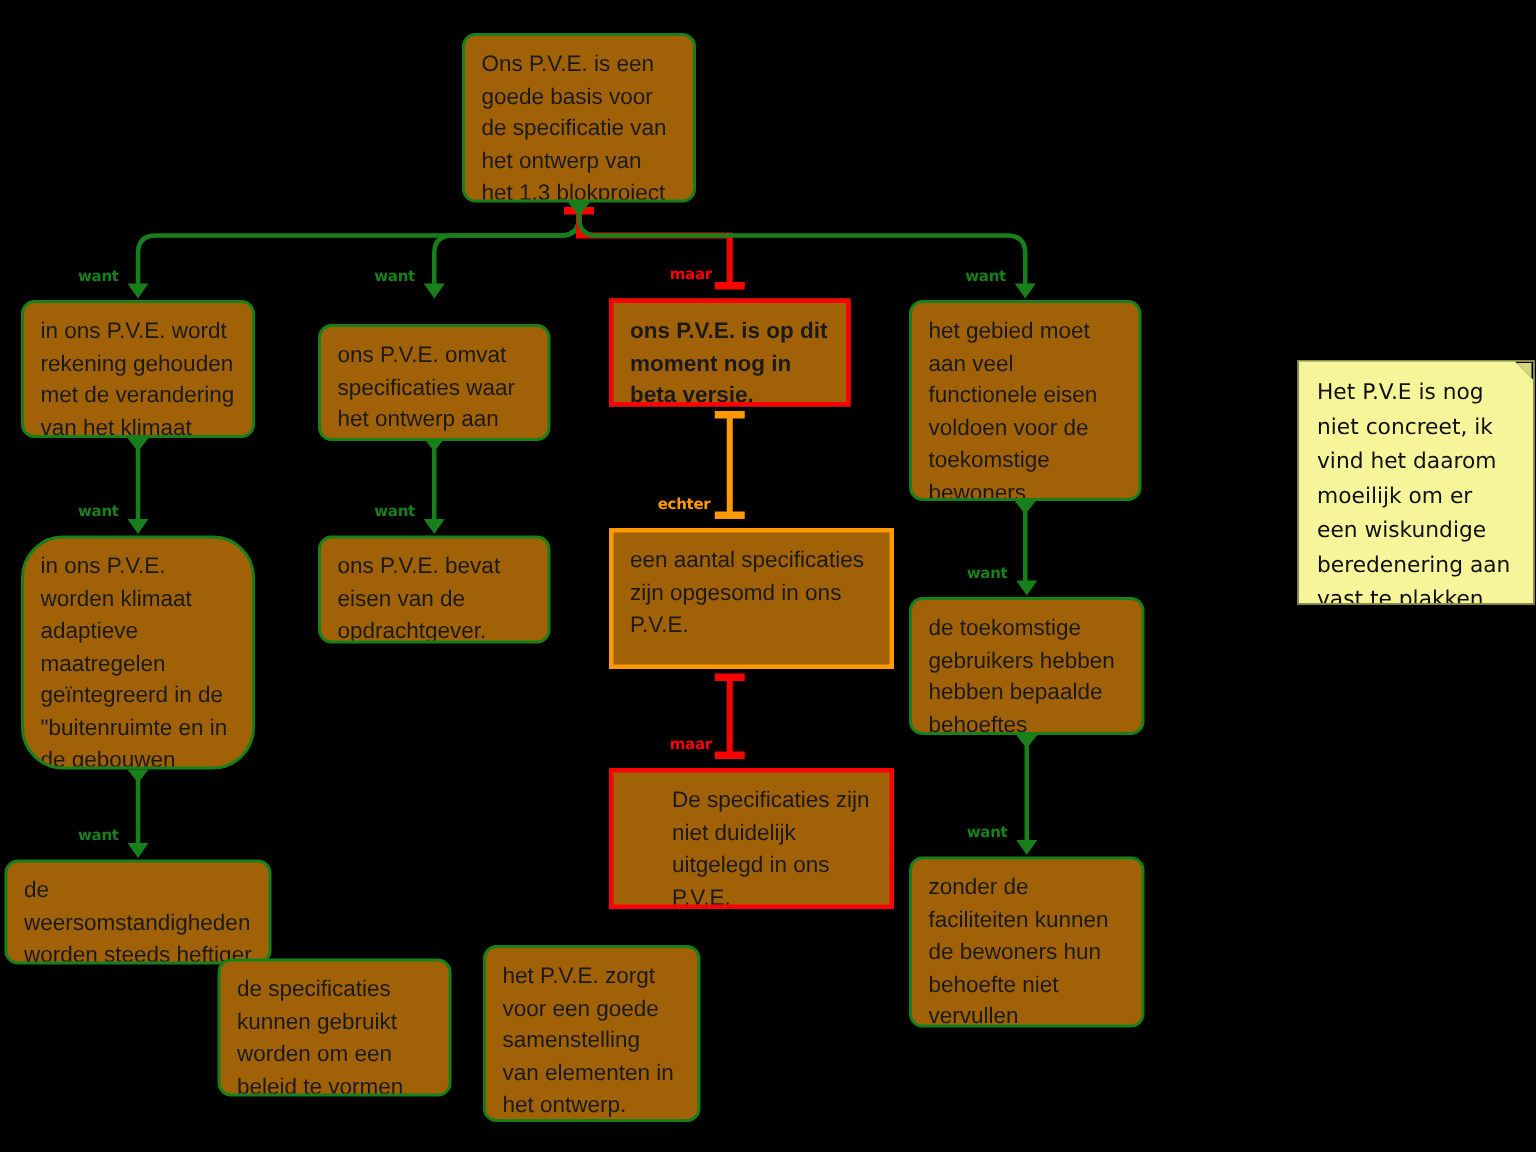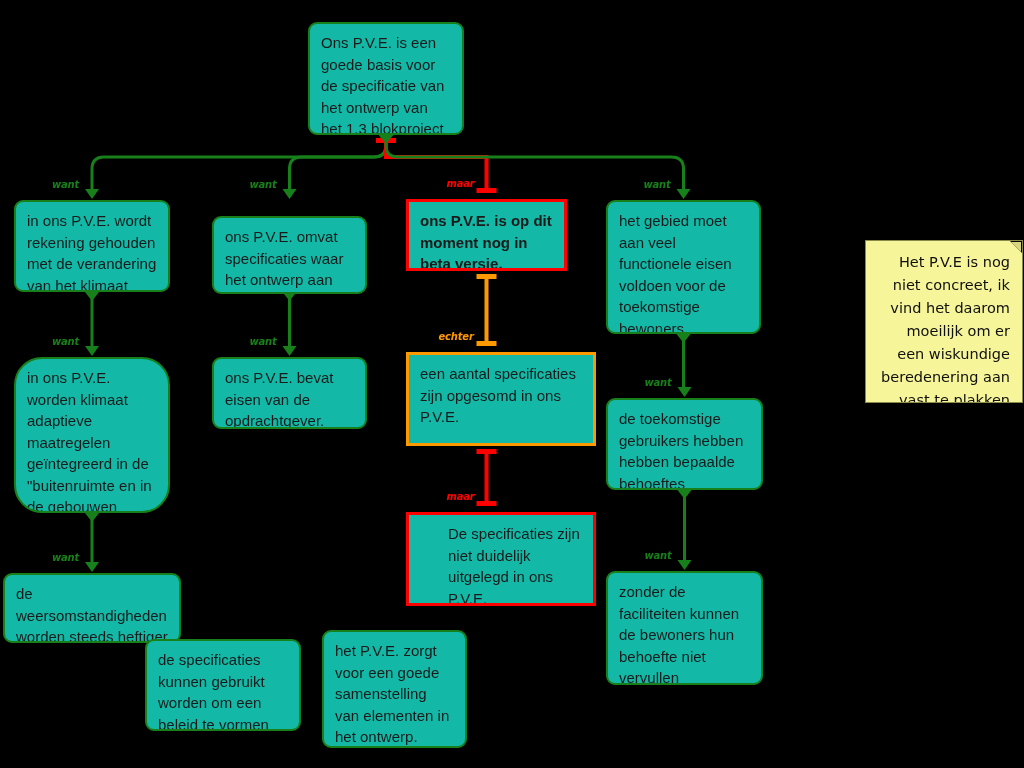--- a/index.html
+++ b/index.html
@@ -7,21 +7,21 @@
   body{
     width:1024px;height:768px;position:relative;overflow:hidden;
     font-family:"Liberation Sans", sans-serif;
     background:#000000;
   }
   #canvas{position:absolute;left:0;top:0;width:1024px;height:768px;}
   #edges{position:absolute;left:0;top:0;width:1024px;height:768px;pointer-events:none;}
 
   .node{
     position:absolute;
-    background:#14b8a6;
+    background:#a16207;
     box-sizing:border-box;
     color:#1a1a1a;
     font-size:15px;
     line-height:21.5px;
     padding:8px 10px 8px 11px;
     white-space:pre-line;
     overflow:hidden;
   }
   .node.green{
     border:2.5px solid #18801a;
@@ -41,21 +41,20 @@
     background:#f7f59a;
     border:1px solid #8a8a4a;
     box-sizing:border-box;
     font-family:"DejaVu Sans", sans-serif;
     font-size:14.5px;
     line-height:23px;
     color:#101010;
     padding:10px 12px 8px 12px;
     white-space:pre-line;
     overflow:hidden;
-    text-align:right;
   }
   .sticky .fold{
     position:absolute;
     right:0px;top:0px;
     width:0;height:0;
     border-left:12px solid transparent;
     border-top:12px solid #000000;
   }
   .sticky .fold2{
     position:absolute;
@@ -66,21 +65,20 @@
   }
 
   .elabel{
     position:absolute;
     font-family:"DejaVu Sans", sans-serif;
     font-size:10px;
     font-weight:bold;
     letter-spacing:-0.2px;
     line-height:11px;
     white-space:nowrap;
-    font-style:italic;
   }
   .elabel.green{color:#18801a;}
   .elabel.red{color:#ff0000;}
   .elabel.orange{color:#ff9900;}
 </style>
 </head>
 <body>
 
 <div id="canvas">
 

